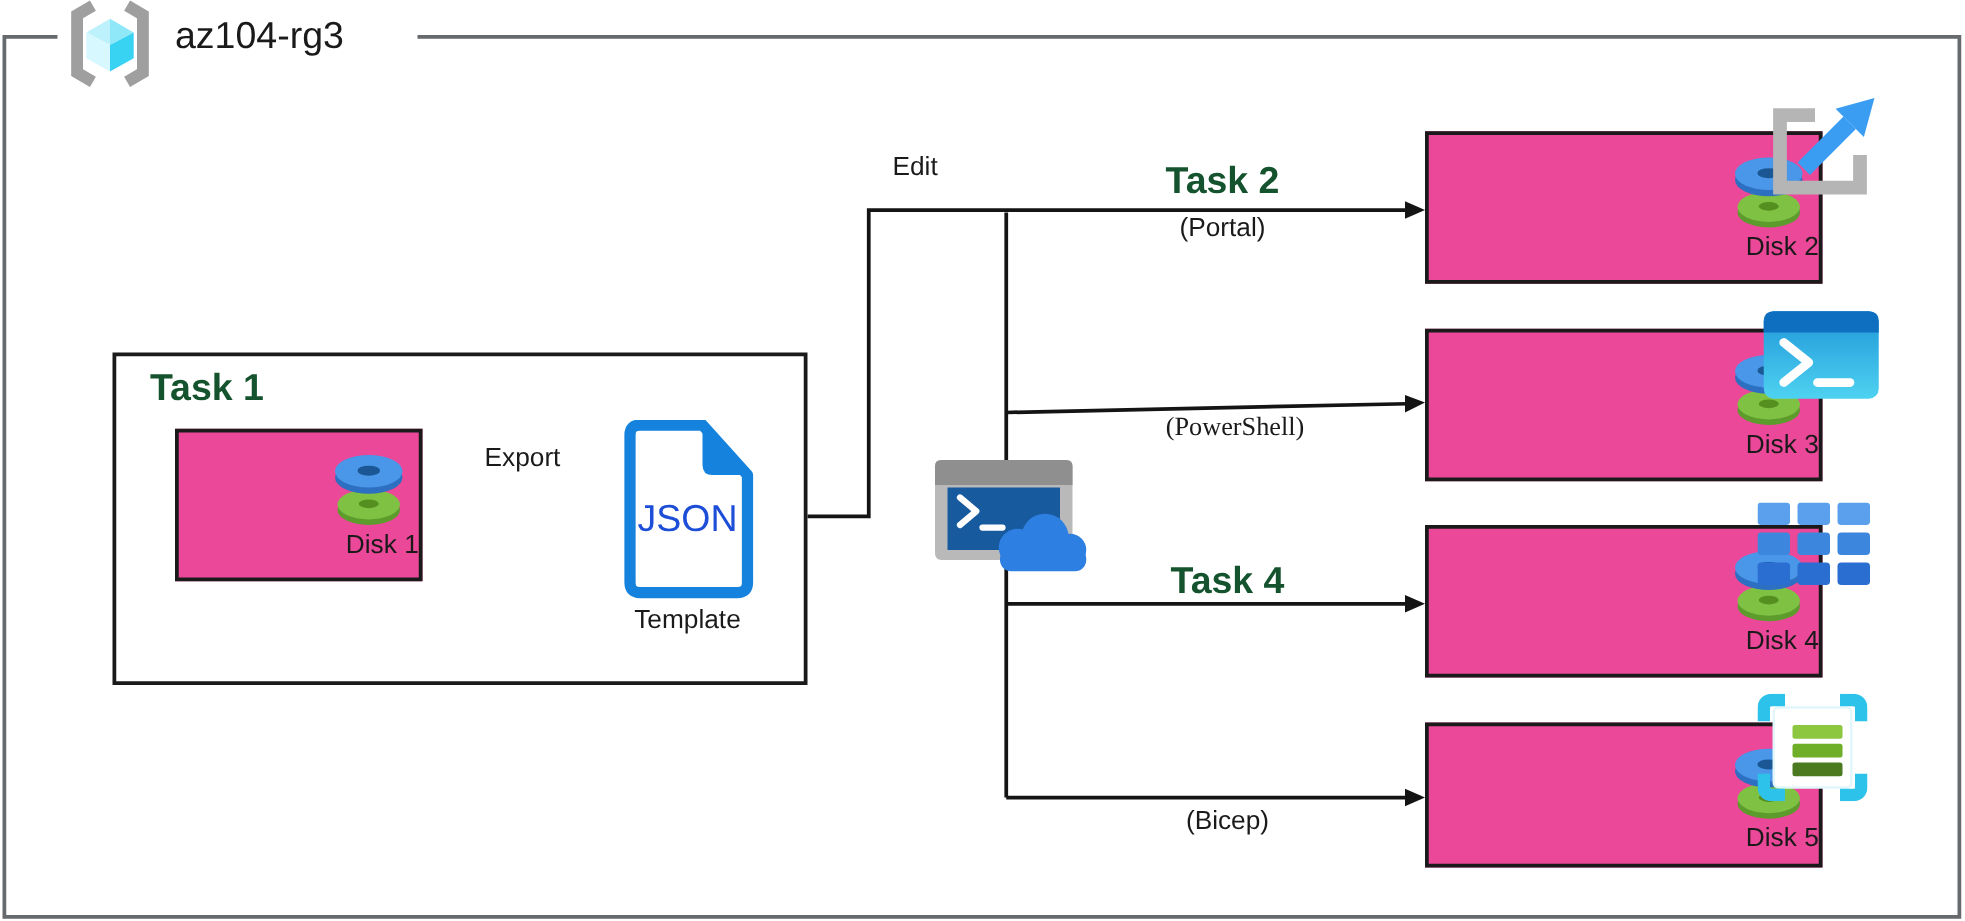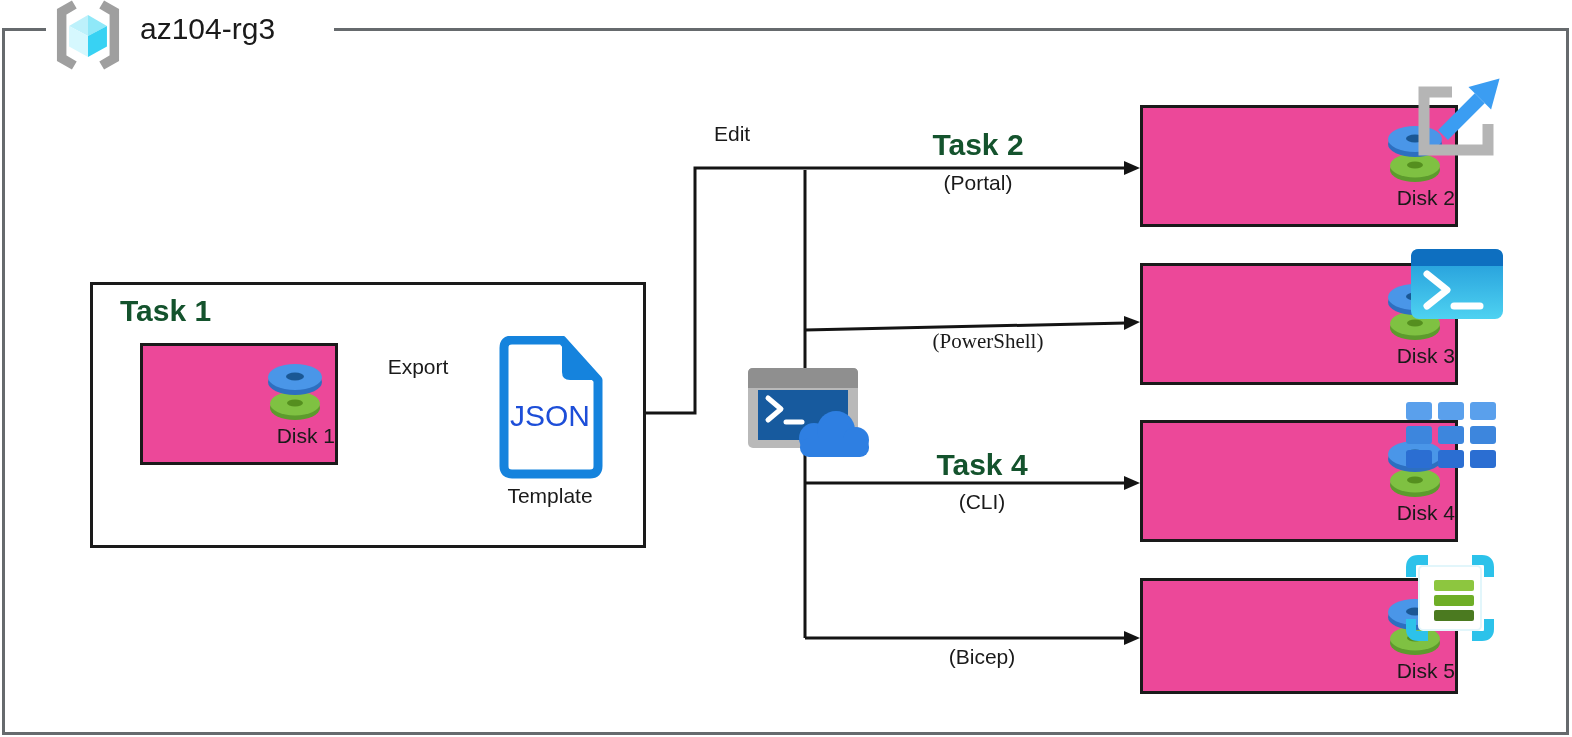--- a/index.html
+++ b/index.html
@@ -122,21 +122,20 @@
   </svg>
   <div class="abs center" id="json-text">JSON</div>
   <div class="abs lbl center" id="template-lbl">Template</div>
 
   <div class="abs lbl" id="edit-lbl">Edit</div>
 
   <div class="abs task-h branch-lbl" id="b2-task">Task 2</div>
   <div class="abs lbl branch-lbl" id="b2-method">(Portal)</div>
   <div class="abs lbl branch-lbl" id="b3-method">(PowerShell)</div>
   <div class="abs task-h branch-lbl" id="b4-task">Task 4</div>
-  <div class="abs lbl branch-lbl" id="b4-method">(CLI)</div>
   <div class="abs lbl branch-lbl" id="b5-method">(Bicep)</div>
 
   <div class="abs disk-box" id="disk2-box">
     <svg width="80" height="64" viewBox="0 0 80 64">
         <use href="#disk-sym"></use>
       </svg>
     <div class="lbl">Disk 2</div>
   </div>
   <div class="abs disk-box" id="disk3-box">
     <svg width="80" height="64" viewBox="0 0 80 64">

